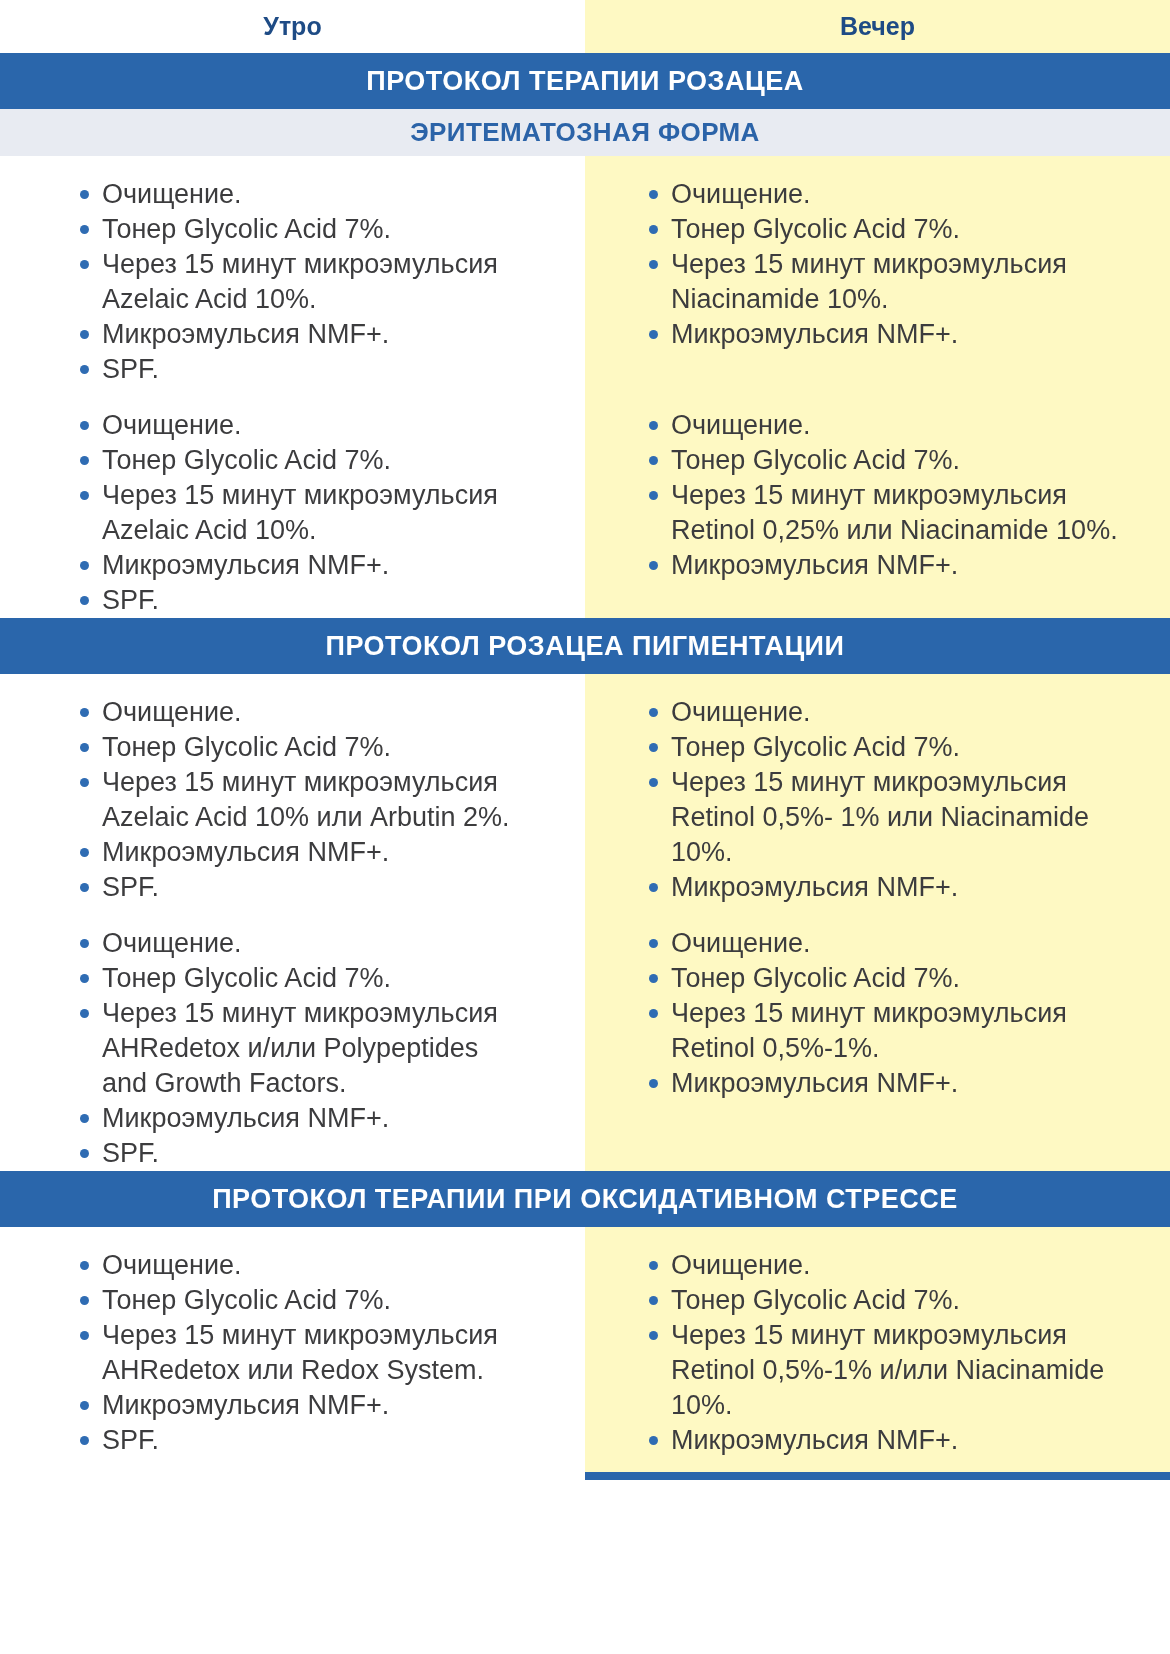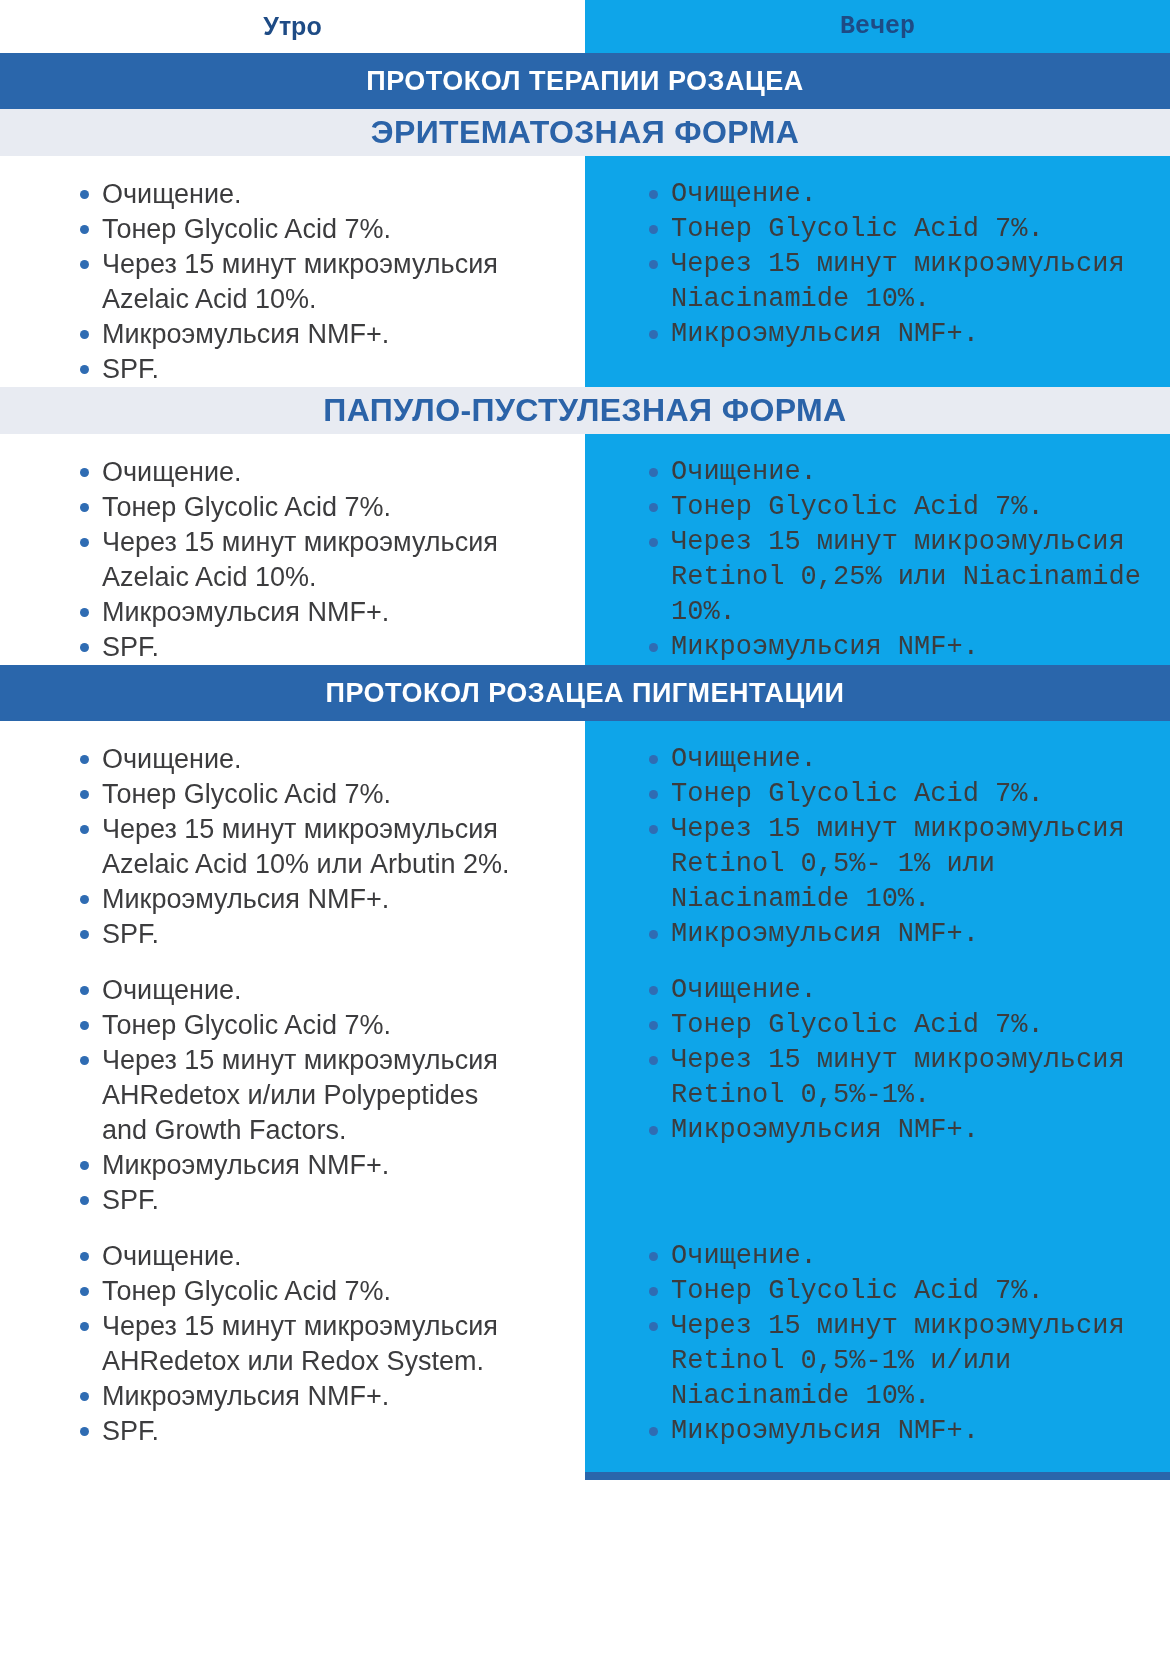--- a/index.html
+++ b/index.html
@@ -10,21 +10,21 @@
     display: flex;
     flex-direction: column;
     font-family: "Liberation Sans", "DejaVu Sans", sans-serif;
     position: relative;
     background: #ffffff;
     overflow: hidden;
   }
   .row { display: flex; width: 100%; }
   .cell { width: 585px; flex: 0 0 585px; }
   .morning-bg { background: #ffffff; }
-  .evening-bg { background: #0ea5e9; font-family: Liberation Mono, monospace; }
+  .evening-bg { background: #fef9c3; }
 
   .header-row { height: 53px; }
   .header-cell {
     display: flex; align-items: center; justify-content: center;
     color: #1e4b85; font-weight: bold; font-size: 25px;
   }
 
   .banner {
     background: #2a66ab;
     color: #ffffff;
@@ -32,21 +32,21 @@
     font-size: 27px;
     letter-spacing: 0.5px;
     height: 56px;
     display: flex; align-items: center; justify-content: center;
     flex: 0 0 auto;
   }
   .subbanner {
     background: #e8ebf2;
     color: #2b63a8;
     font-weight: bold;
-    font-size: 32px;
+    font-size: 26px;
     letter-spacing: 0.4px;
     text-align: center;
     height: 47px;
     display: flex; align-items: center; justify-content: center;
     flex: 0 0 auto;
   }
 
   .content-row { align-items: stretch; }
   .r1 { min-height: 222px; }
   .r2 { min-height: 220px; }
@@ -120,21 +120,20 @@
       <ul class="steps">
         <li>Очищение.</li>
         <li>Тонер Glycolic Acid 7%.</li>
         <li>Через 15 минут микроэмульсия
 Niacinamide 10%.</li>
         <li>Микроэмульсия NMF+.</li>
       </ul>
     </div>
   </div>
 
-  <div class="subbanner">ПАПУЛО-ПУСТУЛЕЗНАЯ ФОРМА</div>
   <div class="row content-row r2">
     <div class="cell morning-bg">
       <ul class="steps">
         <li>Очищение.</li>
         <li>Тонер Glycolic Acid 7%.</li>
         <li>Через 15 минут микроэмульсия
 Azelaic Acid 10%.</li>
         <li>Микроэмульсия NMF+.</li>
         <li>SPF.</li>
       </ul>
@@ -189,20 +188,21 @@
       <ul class="steps">
         <li>Очищение.</li>
         <li>Тонер Glycolic Acid 7%.</li>
         <li>Через 15 минут микроэмульсия
 Retinol 0,5%-1%.</li>
         <li>Микроэмульсия NMF+.</li>
       </ul>
     </div>
   </div>
 
+  <div class="banner">ПРОТОКОЛ ТЕРАПИИ ПРИ ОКСИДАТИВНОМ СТРЕССЕ</div>
   <div class="row content-row r5">
     <div class="cell morning-bg">
       <ul class="steps">
         <li>Очищение.</li>
         <li>Тонер Glycolic Acid 7%.</li>
         <li>Через 15 минут микроэмульсия
 AHRedetox или Redox System.</li>
         <li>Микроэмульсия NMF+.</li>
         <li>SPF.</li>
       </ul>

